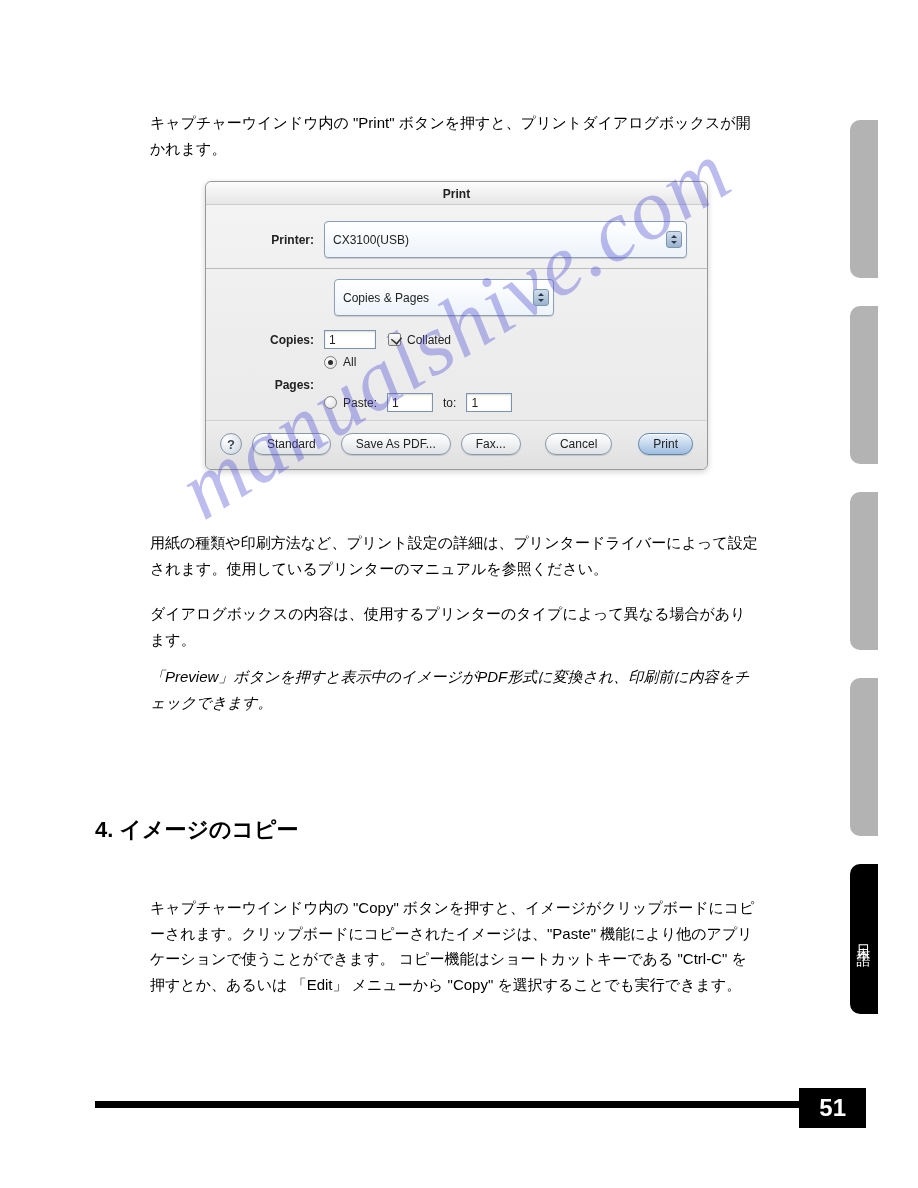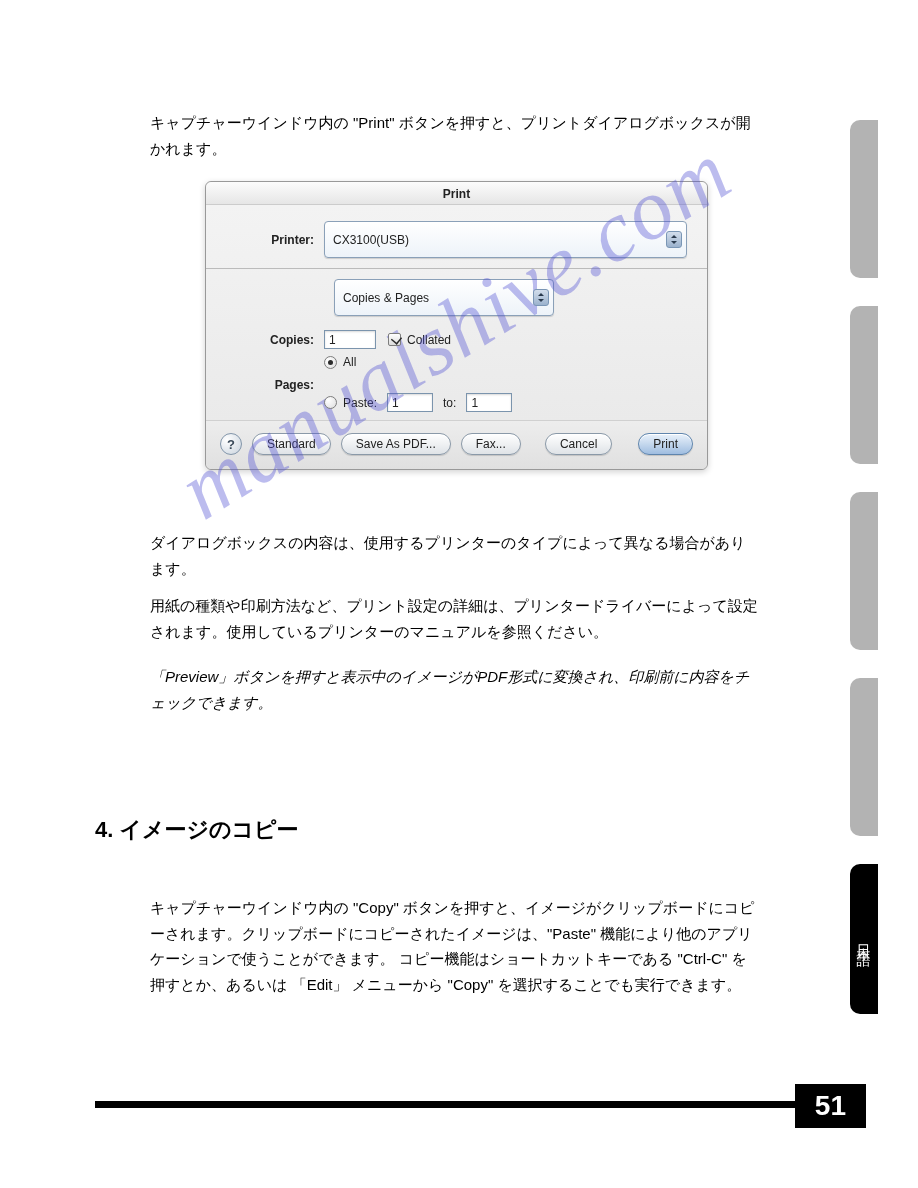--- a/index.html
+++ b/index.html
@@ -206,21 +206,21 @@
     font-family: Georgia, "Times New Roman", serif;
     font-style: italic;
     transform: rotate(-32deg);
     pointer-events: none;
     user-select: none;
     white-space: nowrap;
     letter-spacing: 2px;
   }
   .page-num {
     position:absolute; bottom:60px; right:52px;
-    background:#000; color:#fff; font-weight:bold; font-size:28px;
+    background:#000; color:#fff; font-weight:bold; font-size:24px;
     padding: 6px 20px;
   }
   .bottom-bar-top { position:absolute; bottom:80px; left:95px; right:52px; height:7px; background:#000; }
 
   .section4-title { margin-top: 100px; }
 </style>
 </head>
 <body>
 
 <div class="page">
@@ -299,22 +299,22 @@
         </div>
         <div class="footer-right">
           <div class="pill-btn">Cancel</div>
           <div class="pill-btn primary">Print</div>
         </div>
       </div>
 
     </div>
   </div>
 
+  <p class="body-text">用紙の種類や印刷方法など、プリント設定の詳細は、プリンタードライバーによって設定されます。使用しているプリンターのマニュアルを参照ください。</p>
   <p class="body-text tighter">ダイアログボックスの内容は、使用するプリンターのタイプによって異なる場合があります。</p>
-  <p class="body-text">用紙の種類や印刷方法など、プリント設定の詳細は、プリンタードライバーによって設定されます。使用しているプリンターのマニュアルを参照ください。</p>
   <p class="body-text body-block">「Preview」ボタンを押すと表示中のイメージがPDF形式に変換され、印刷前に内容をチェックできます。</p>
 
   <h2 class="section-title section4-title">4. イメージのコピー</h2>
   <p class="body-text">キャプチャーウインドウ内の "Copy" ボタンを押すと、イメージがクリップボードにコピーされます。クリップボードにコピーされたイメージは、"Paste" 機能により他のアプリケーションで使うことができます。 コピー機能はショートカットキーである "Ctrl-C" を押すとか、あるいは 「Edit」 メニューから "Copy" を選択することでも実行できます。</p>
 
   <div class="bottom-bar-top"></div>
   <div class="page-num">51</div>
 
 </div>
 

